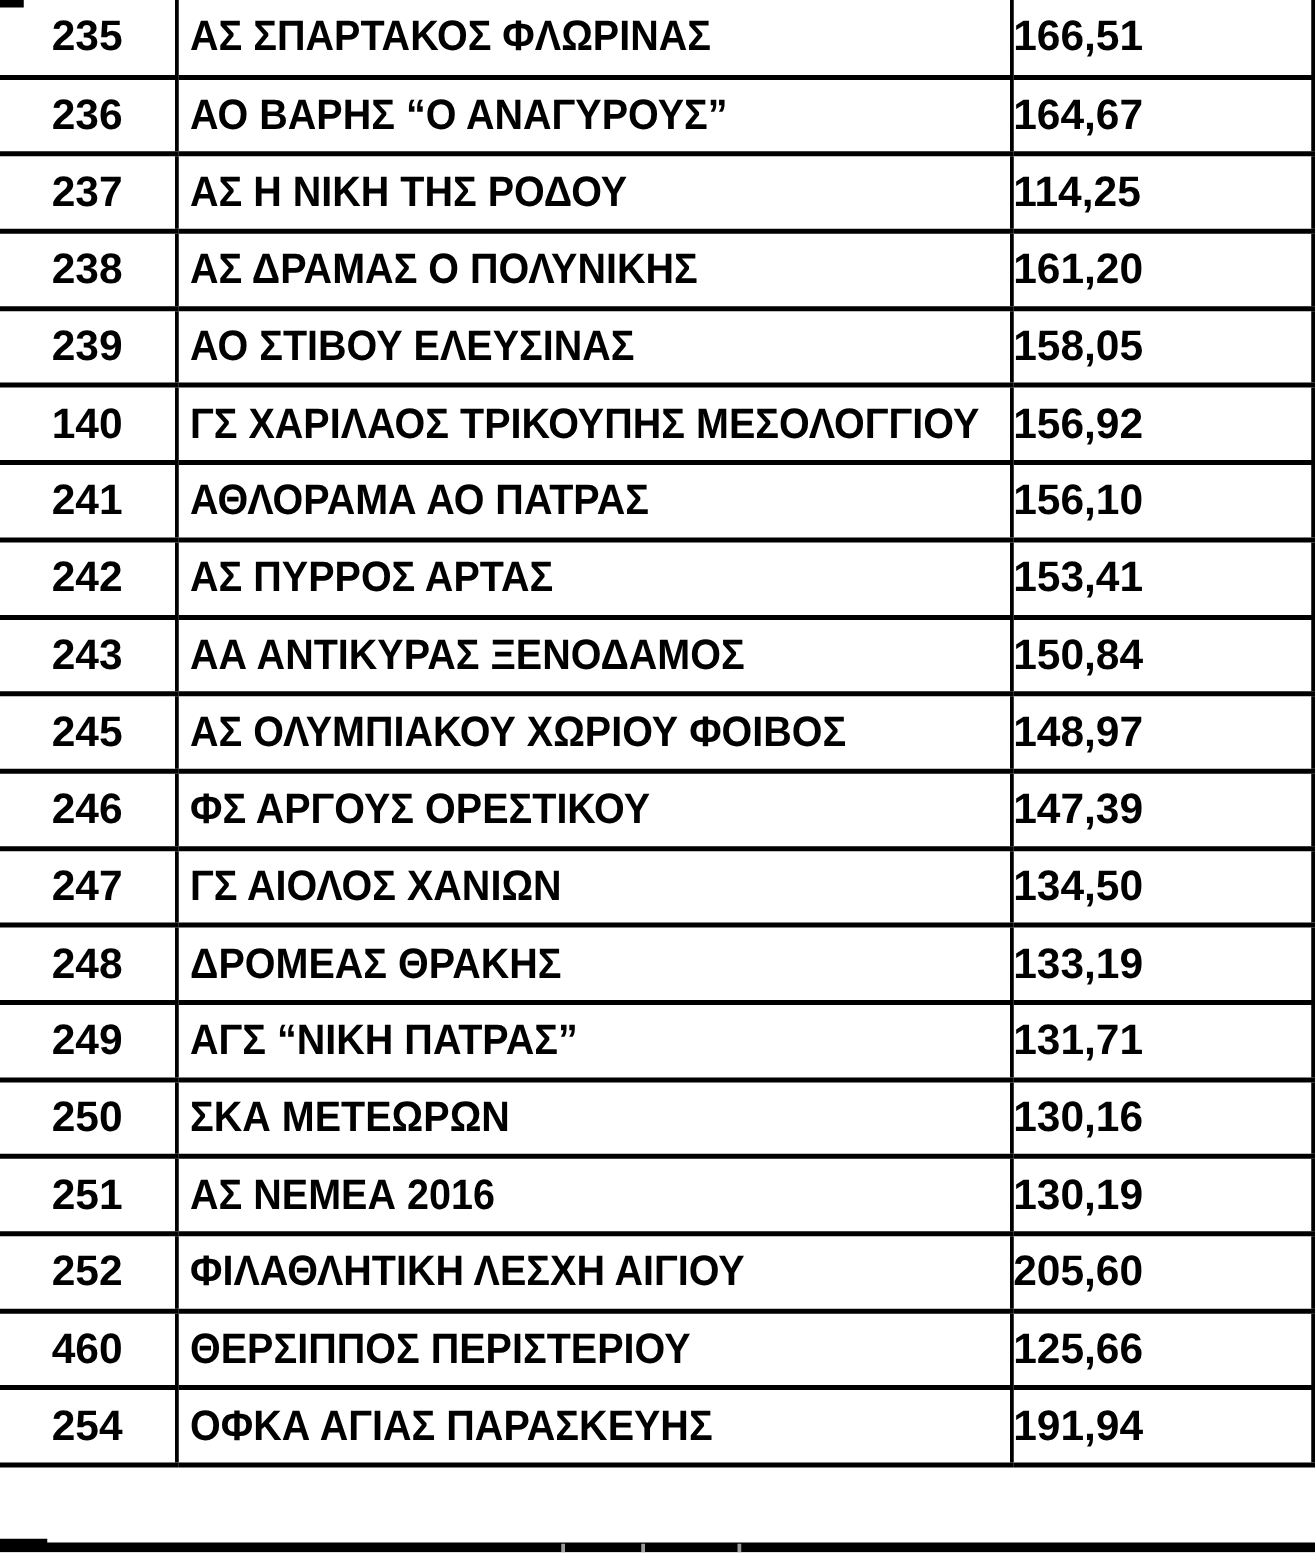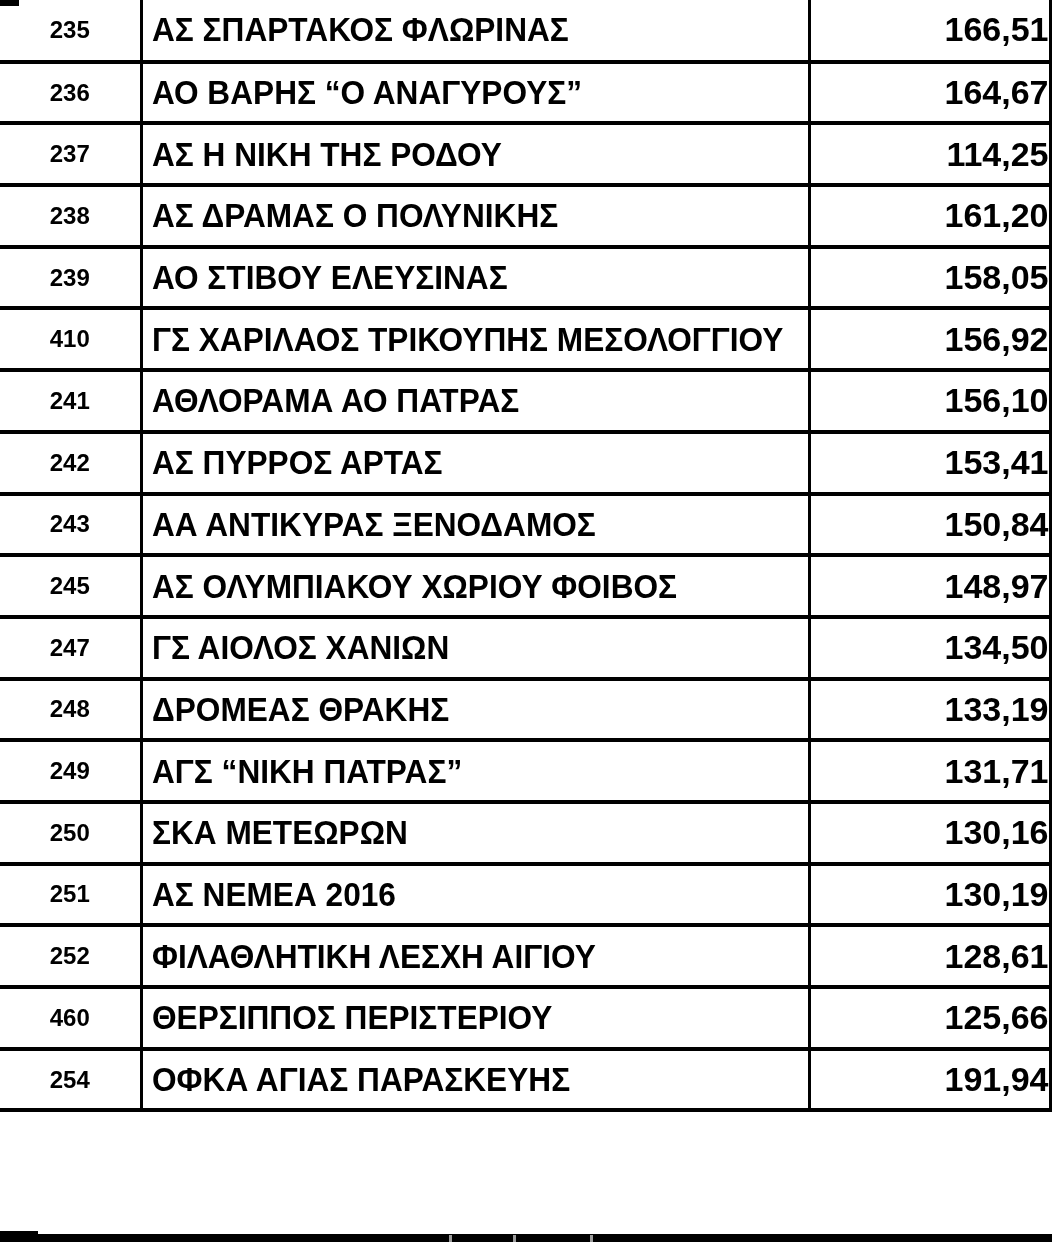--- a/index.html
+++ b/index.html
@@ -32,37 +32,37 @@
     border-bottom: 4px solid #000000;
     vertical-align: middle;
     overflow: hidden;
     white-space: nowrap;
     font-weight: 700;
     padding: 0;
   }
   td.rank {
     border-right: 3px solid #000000;
     text-align: center;
-    font-size: 24px;
+    font-size: 34px;
   }
   td.name {
     border-right: 3px solid #000000;
     text-align: left;
     padding-left: 9px;
     font-size: 34px;
   }
   td.name .name-inner {
     display: inline-block;
     transform: scaleX(0.93);
     transform-origin: left center;
     white-space: nowrap;
   }
   td.value {
     border-right: 3px solid #000000;
-    text-align: right;
+    text-align: left;
     font-size: 34px;
     margin-left: 44px;
   }
   
   .top-left-mark {
     position: absolute;
     left: 0;
     top: 0;
     width: 19px;
     height: 6px;
@@ -150,21 +150,21 @@
 
   <tr class="row">
     <td class="rank">239</td>
     <td class="name">
       <span class="name-inner">ΑΟ ΣΤΙΒΟΥ ΕΛΕΥΣΙΝΑΣ</span>
     </td>
     <td class="value">158,05</td>
   </tr>
 
   <tr class="row">
-    <td class="rank">410</td>
+    <td class="rank">140</td>
     <td class="name">
       <span class="name-inner">ΓΣ ΧΑΡΙΛΑΟΣ ΤΡΙΚΟΥΠΗΣ ΜΕΣΟΛΟΓΓΙΟΥ</span>
     </td>
     <td class="value">156,92</td>
   </tr>
 
   <tr class="row">
     <td class="rank">241</td>
     <td class="name">
       <span class="name-inner">ΑΘΛΟΡΑΜΑ ΑΟ ΠΑΤΡΑΣ</span>
@@ -190,20 +190,27 @@
 
 
   <tr class="row">
     <td class="rank">245</td>
     <td class="name">
       <span class="name-inner">ΑΣ ΟΛΥΜΠΙΑΚΟΥ ΧΩΡΙΟΥ ΦΟΙΒΟΣ</span>
     </td>
     <td class="value">148,97</td>
   </tr>
 
+  <tr class="row">
+    <td class="rank">246</td>
+    <td class="name">
+      <span class="name-inner">ΦΣ ΑΡΓΟΥΣ ΟΡΕΣΤΙΚΟΥ</span>
+    </td>
+    <td class="value">147,39</td>
+  </tr>
 
   <tr class="row">
     <td class="rank">247</td>
     <td class="name">
       <span class="name-inner">ΓΣ ΑΙΟΛΟΣ ΧΑΝΙΩΝ</span>
     </td>
     <td class="value">134,50</td>
   </tr>
 
   <tr class="row">
@@ -236,21 +243,21 @@
       <span class="name-inner">ΑΣ ΝΕΜΕΑ 2016</span>
     </td>
     <td class="value">130,19</td>
   </tr>
 
   <tr class="row">
     <td class="rank">252</td>
     <td class="name">
       <span class="name-inner">ΦΙΛΑΘΛΗΤΙΚΗ ΛΕΣΧΗ ΑΙΓΙΟΥ</span>
     </td>
-    <td class="value">128,61</td>
+    <td class="value">205,60</td>
   </tr>
 
   <tr class="row">
     <td class="rank">460</td>
     <td class="name">
       <span class="name-inner">ΘΕΡΣΙΠΠΟΣ ΠΕΡΙΣΤΕΡΙΟΥ</span>
     </td>
     <td class="value">125,66</td>
   </tr>
 

